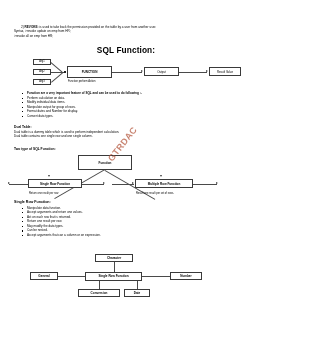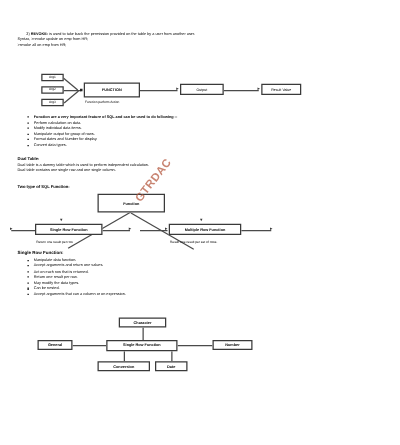--- a/index.html
+++ b/index.html
@@ -175,20 +175,21 @@
   <div class="revoke-block">
     <div class="revoke-line first">
       <span>2)</span>
       <b>REVOKE:</b>
       <span>is used to take back the permission provided on the table by a user from another user.</span>
     </div>
     <div class="revoke-line">Syntax, &gt;revoke update on emp from HR;</div>
     <div class="revoke-line">&gt;revoke all on emp from HR;</div>
   </div>
 
+  <div class="doc-title">SQL Function:</div>
 
   <div>
 
     <div class="dbox small" style="left:33px; top:58.5px; width:18px; height:6.5px;">Arg1</div>
     <div class="dbox small" style="left:33px; top:68.5px; width:18px; height:6.5px;">Arg2</div>
     <div class="dbox small" style="left:33px; top:78.5px; width:18px; height:6.5px;">Arg3</div>
 
     <div class="diagline" style="left:51px; top:61.7px; width:14.6px; transform:rotate(40deg);"></div>
     <div class="hline" style="left:51px; top:71.8px; width:14px;"></div>
     <div class="diagline" style="left:51px; top:81.7px; width:14.6px; transform:rotate(-40deg);"></div>

